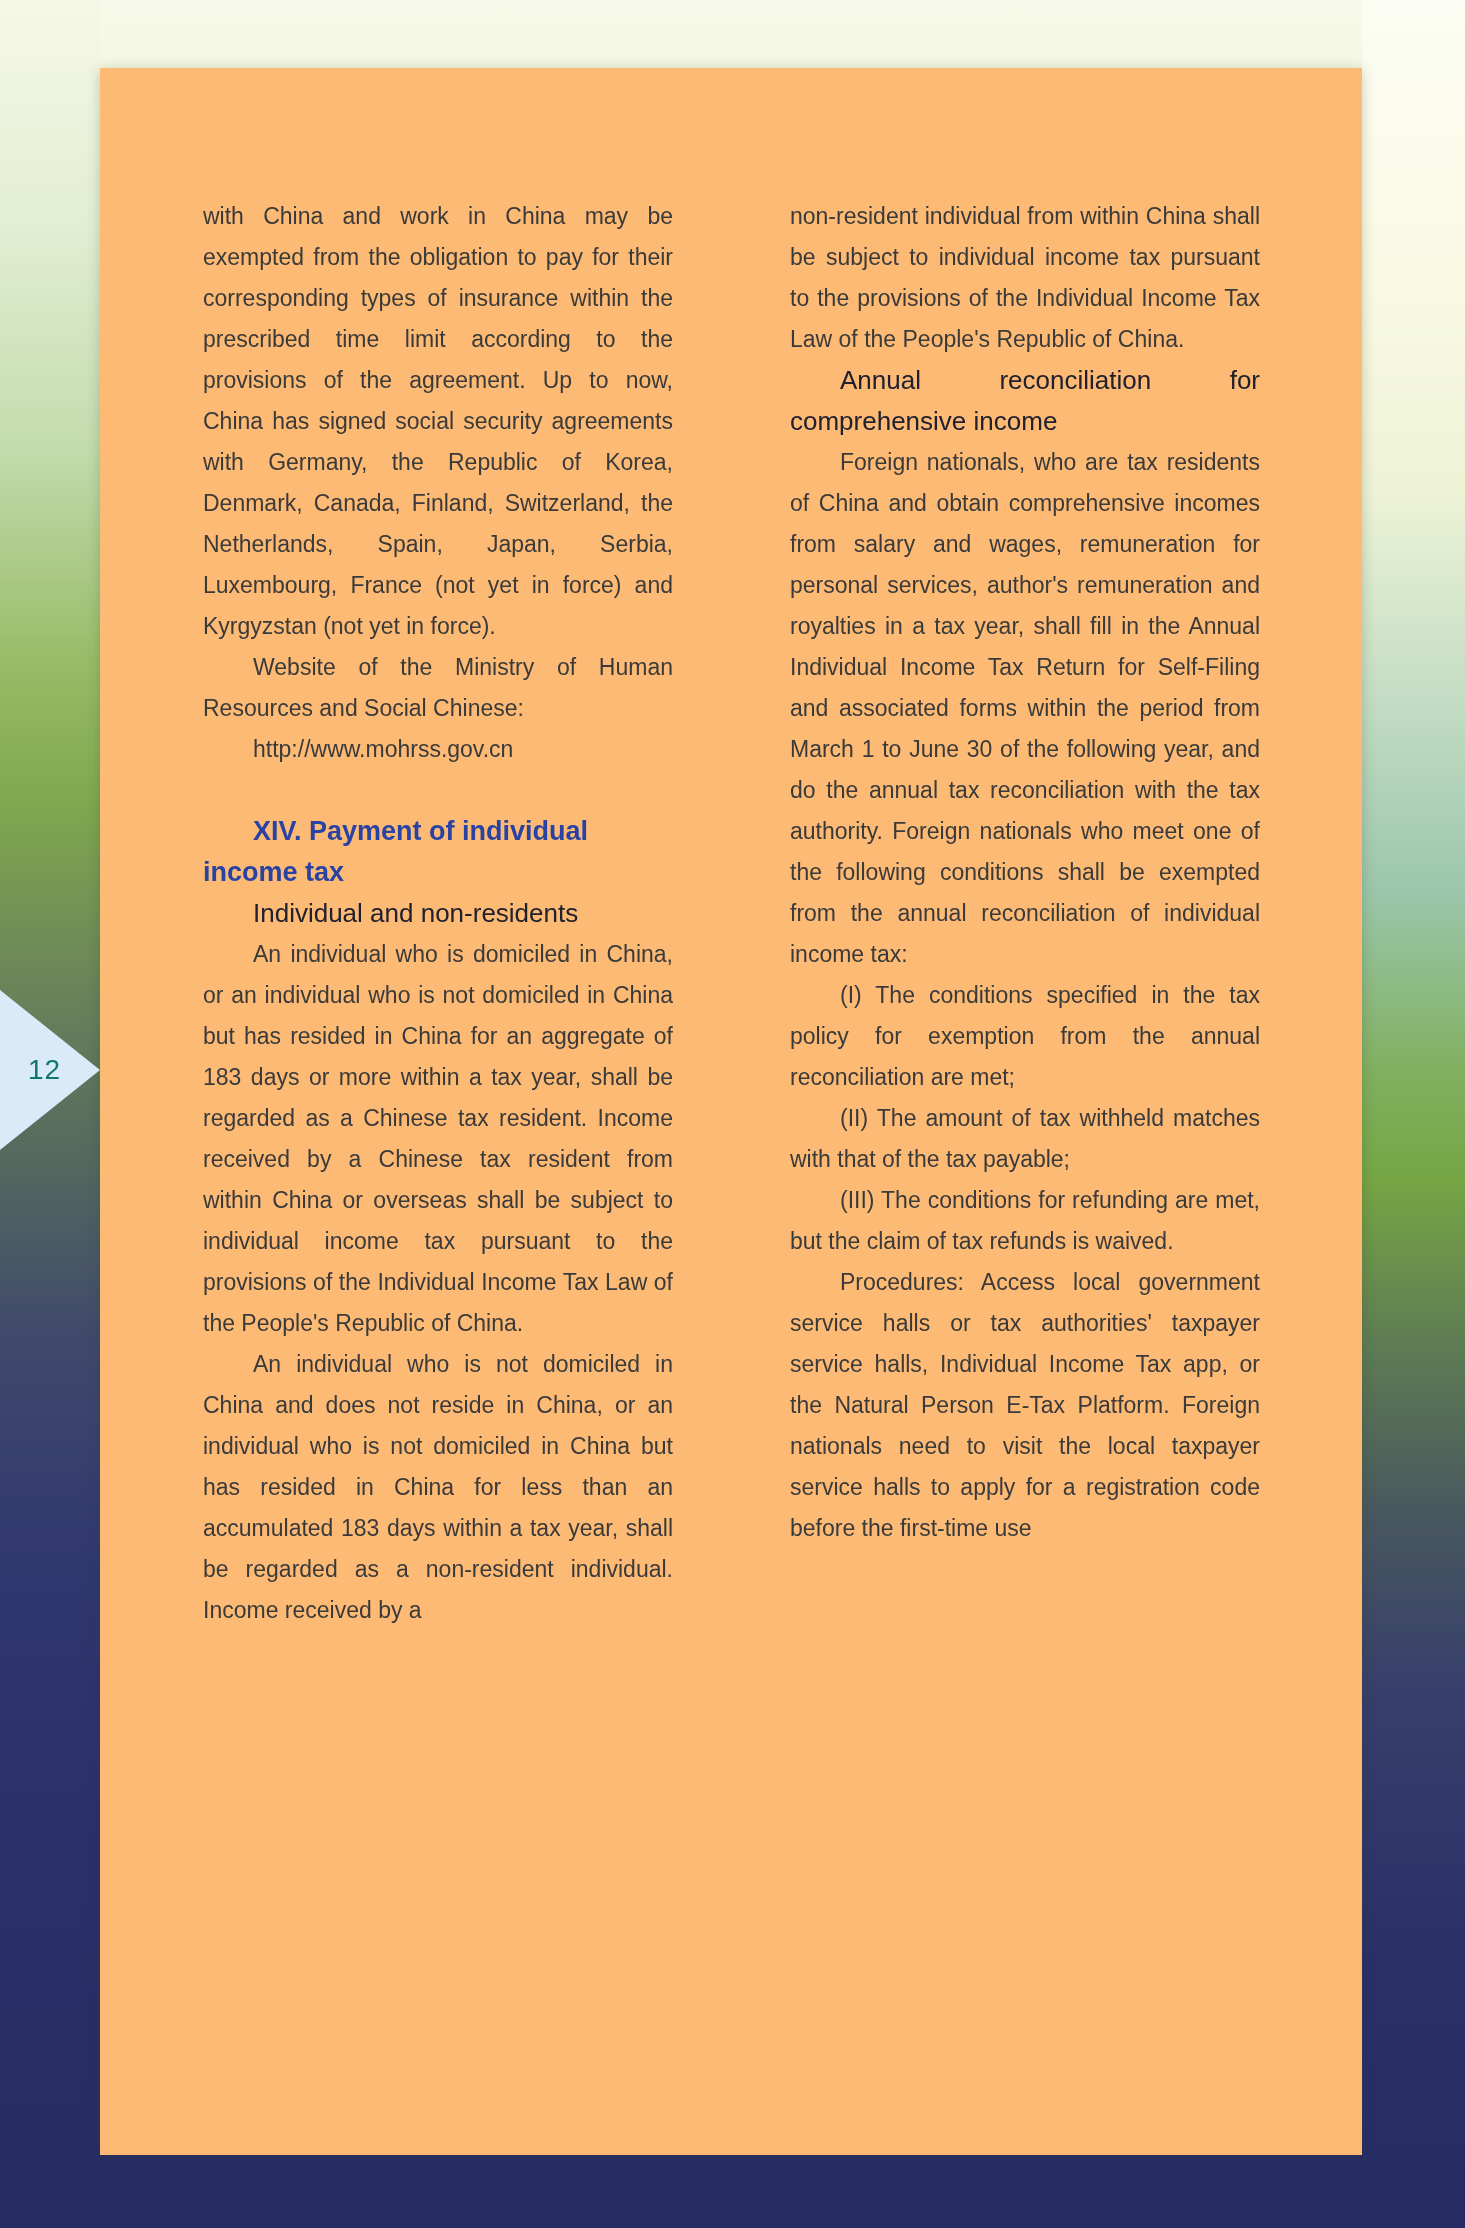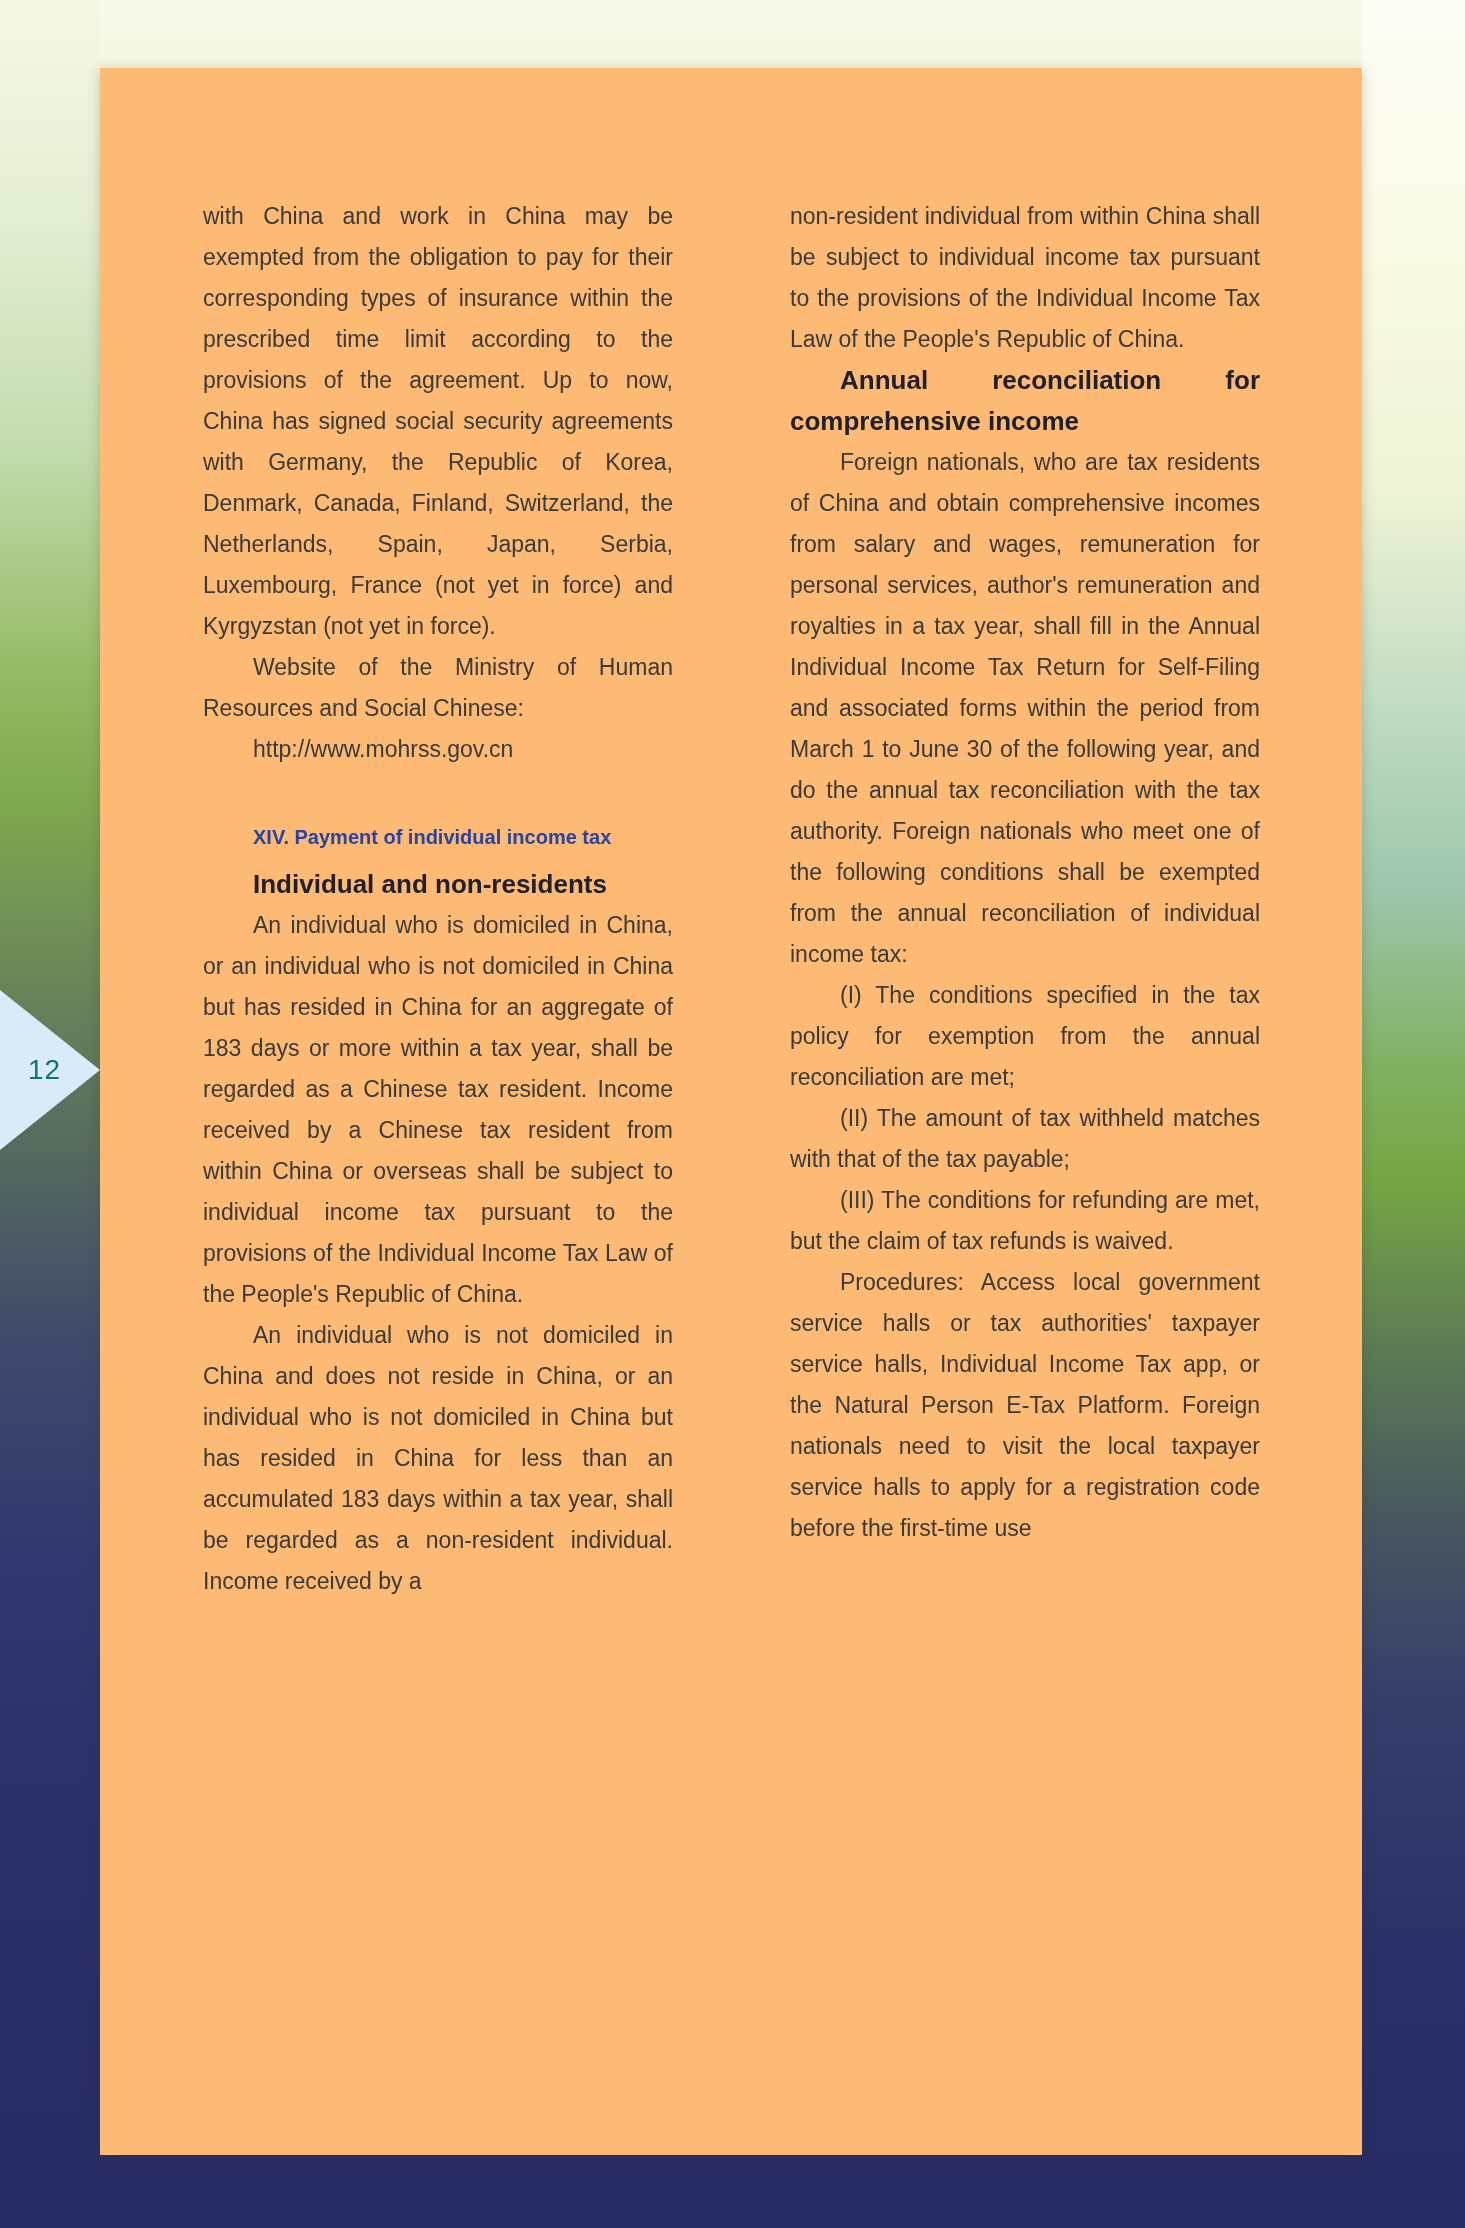--- a/index.html
+++ b/index.html
@@ -51,29 +51,29 @@
   }
   .col-left  { left: 103px; }
   .col-right { left: 690px; }
 
   .col p { margin: 0; }
   .ind { text-indent: 50px; }
 
   .h-blue {
     color: #2843a4;
     font-weight: bold;
-    font-size: 20px;
-    line-height: 53px;
+    font-size: 27px;
+    line-height: 41px;
     text-indent: 50px;
     text-align: left;
     margin-top: 41px !important;
   }
   .h-dark {
     color: #20202e;
-    font-weight: bold;
+    font-weight: normal;
     font-size: 26px;
     line-height: 41px;
     text-indent: 50px;
     text-align: justify;
   }
 
   .page-marker {
     position: absolute;
     left: 0; top: 990px;
     width: 100px; height: 160px;

